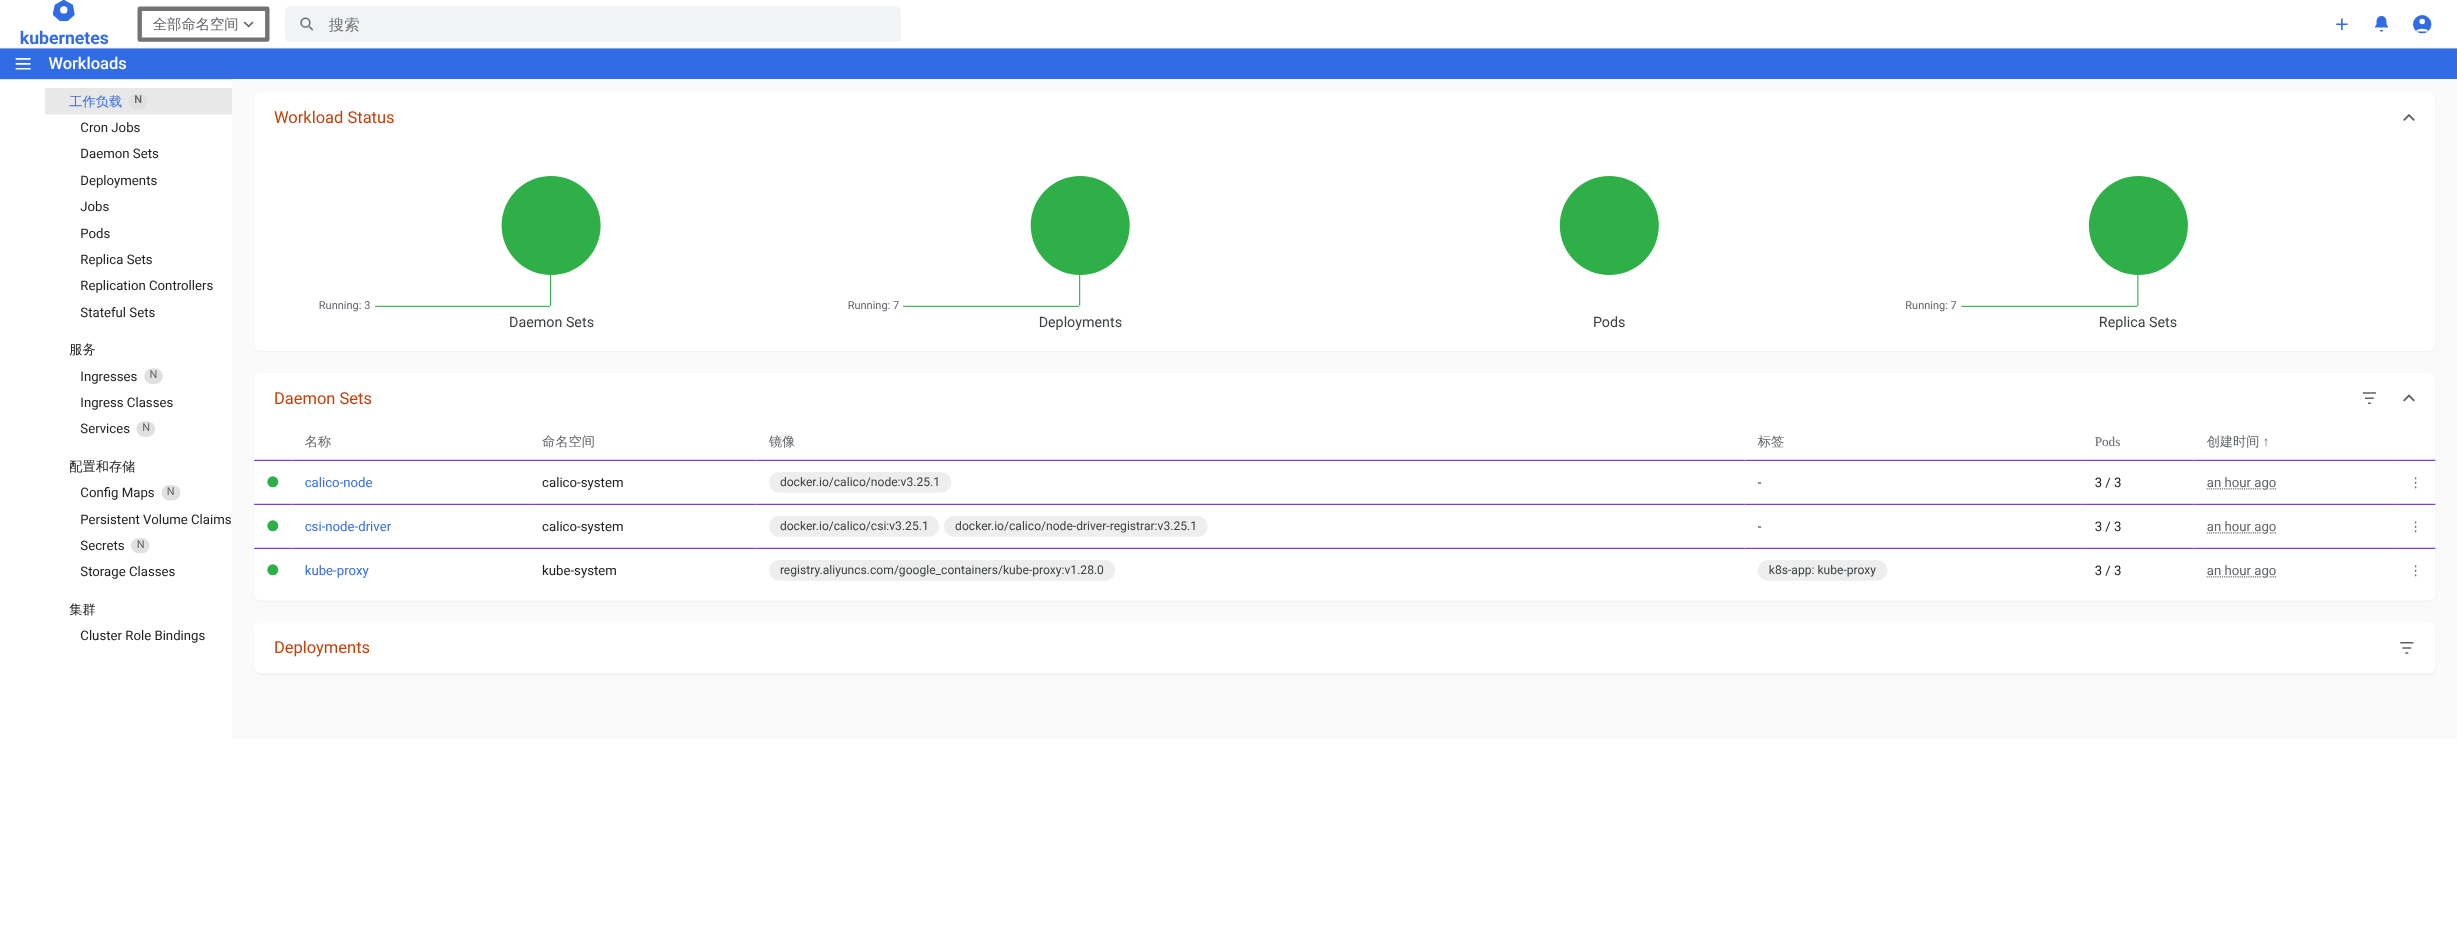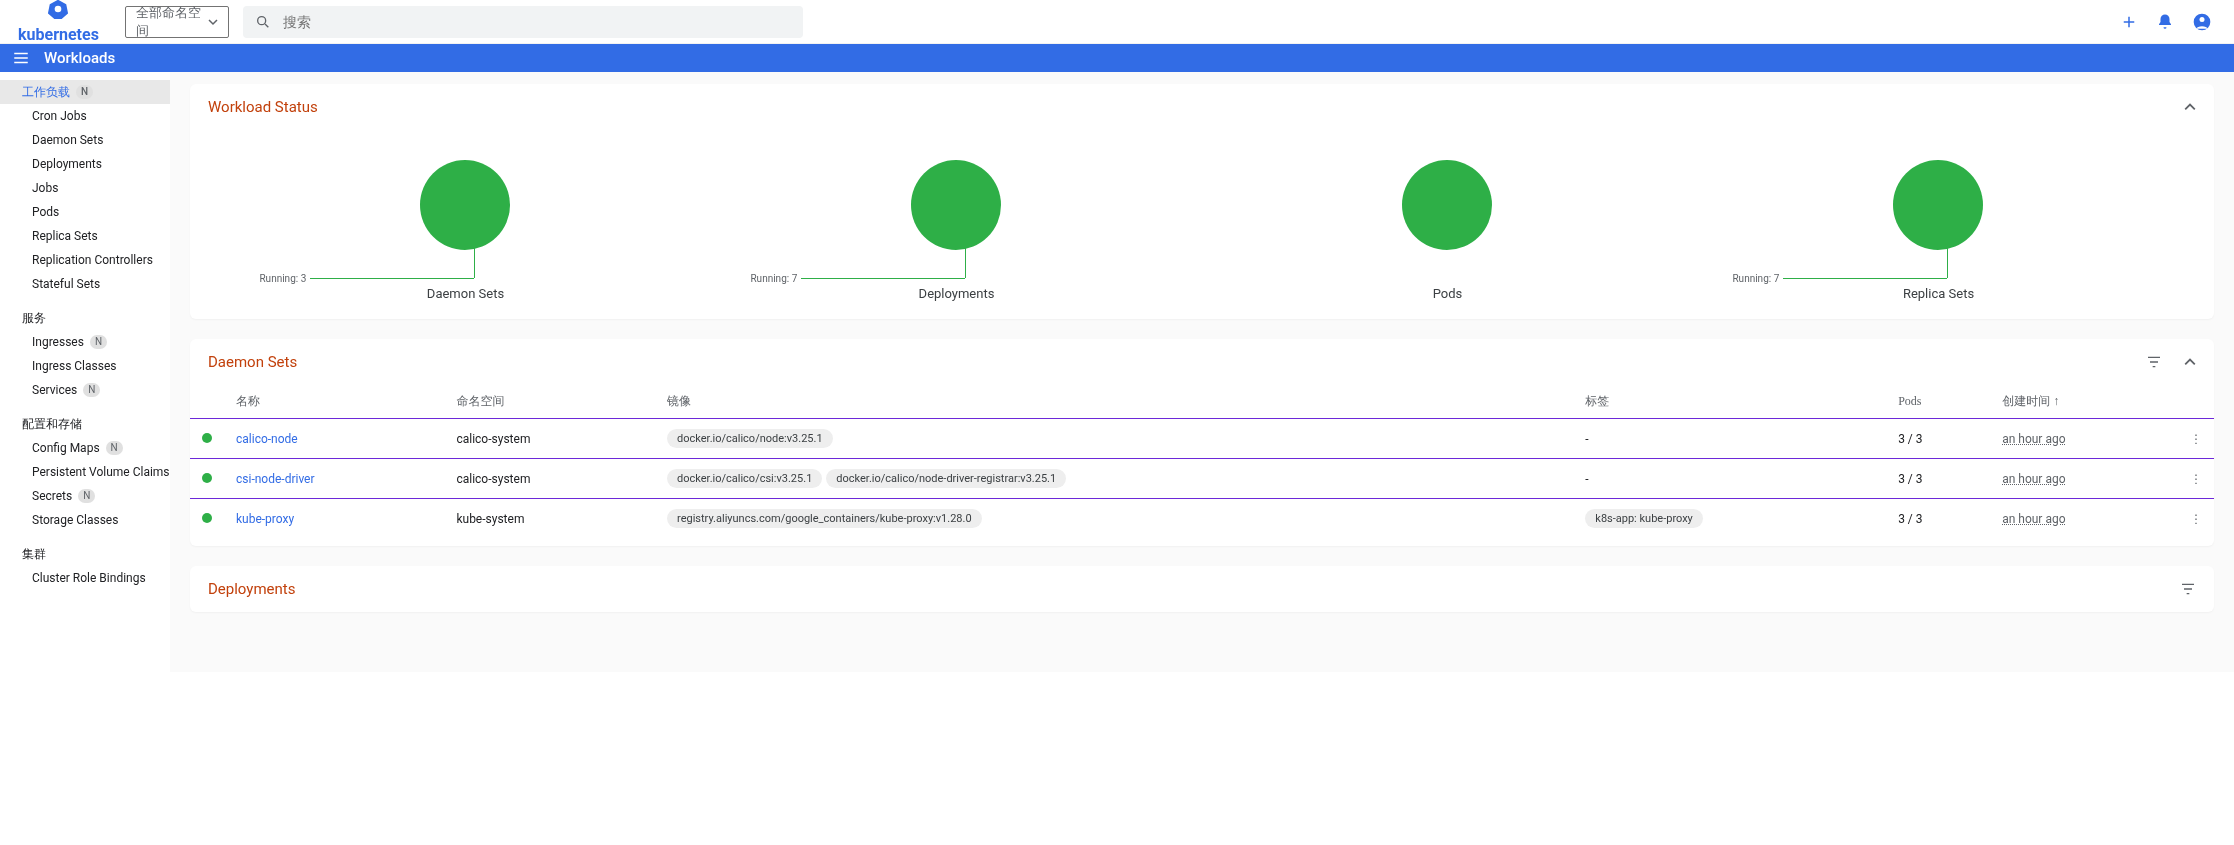--- a/index.html
+++ b/index.html
@@ -2,55 +2,55 @@
 <html><head>
 <meta charset="utf-8">
 <style>
 * { box-sizing: border-box; margin: 0; padding: 0; }
 body { font-family: Roboto, -apple-system, BlinkMacSystemFont, "Segoe UI", Arial, sans-serif; font-size: 13px; color: #202124; background: #fff; }
 
 
 .topbar { height: 44px; display: flex; align-items: center; padding: 0 8px; border-bottom: 1px solid rgba(0,0,0,0.05);}
 .logo { display: flex; align-items: center; gap: 6px; padding: 0 10px; cursor: pointer; flex-direction: column;}
 .logo-text { color: #326ce5; font-weight: 700; font-size: 16px; }
-.ns-select { margin-left: 16px; width: 104px; height: 32px; border:1px solid #737373; border-radius:2px; display:flex; align-items:center; padding:0 10px; justify-content:space-between; color:#5f6368; cursor:pointer;}
+.ns-select { margin-left: 16px; width: 120px; height: 32px; border:4px solid #737373; border-radius:2px; display:flex; align-items:center; padding:0 10px; justify-content:space-between; color:#5f6368; cursor:pointer;}
 .search-wrap { margin-left: 14px; width: 560px; height: 32px; background:#f1f3f4; border-radius:4px; display:flex; align-items:center; padding:0 12px; gap:12px;}
 .search-icon { color:#5f6368; }
 .search-input { border:none; background:transparent; outline:none; flex:1; font-size:14px; color:#5f6368;}
 .top-spacer { flex:1; }
 .top-actions { display:flex; align-items:center; gap:18px; padding-right:14px;}
 .top-actions .ic { color:#326ce5; cursor:pointer; }
 
 
 .bluebar { height:28px; background:#326ce5; color:#fff; display:flex; align-items:center; padding:0 12px; gap:14px;}
 .hamburger { cursor:pointer; }
 .pagetitle { font-weight:500; font-size:15px; }
 
-.body { display:flex; }
+.body { display:flex;padding-left:41px; }
 
 
 .sidebar { width:170px; padding:8px 0; user-select:none;}
 .sb-item, .sb-group { display:flex; align-items:center; height:24px; padding:0 10px 0 22px; font-size:12px; color:#202124; cursor:pointer; white-space:nowrap;}
 .sb-item.sub { padding-left:32px; }
 .sb-item.active { background:#e8e8e8; color:#326ce5; font-weight:500;}
 .nbadge { background:#e0e0e0; color:#5f6368; border-radius:8px; font-size:10px; padding:0 5px; margin-left:6px; line-height:14px; height:14px;}
 
 
 .main { flex:1; background:#fafafa; padding:12px 20px 40px 20px;}
 .card { background:#fff; border-radius:6px; box-shadow:0 1px 2px rgba(0,0,0,0.04); margin-bottom:20px; padding-bottom:8px;}
 .card-head { display:flex; align-items:center; justify-content:space-between; padding:14px 18px;}
 .card-title { font-size:15px; color:#c2410c;}
 .card-actions { display:flex; align-items:center; gap:22px; color:#5f6368;}
 .card-actions > * { cursor:pointer; }
 
 
 .status-row { display:flex; padding:30px 30px 10px 30px; justify-content:space-around;}
 .status-item { display:flex; flex-direction:column; align-items:center; position:relative; width:22%;}
 .circle { width:90px; height:90px; border-radius:50%; background:#2eaf47;}
-.leader { position:absolute; top:88px; left:10px; width:50%; display:flex; align-items:center; color:#5f6368; font-size:10px; justify-content:flex-end; white-space:nowrap;}
+.leader { position:absolute; top:88px; left:0; width:50%; display:flex; align-items:center; color:#5f6368; font-size:10px; justify-content:flex-end; white-space:nowrap;}
 .leader .line { flex:1; height:1px; background:#2eaf47; margin-left:4px;}
 .leader .corner { width:0; height:30px; border-right:1px solid #2eaf47; margin-bottom:30px;}
 .status-label { margin-top:36px; font-size:13px; color:#3c4043;}
 
 
 .table { width:100%; border-collapse:collapse;}
 .table th { text-align:left; color:#5f6368; font-weight:400; font-size:12px; padding:8px 12px;font-family:Liberation Serif, serif;}
 .table td { padding:8px 12px; vertical-align:middle; font-size:12px; border-top:1px solid #6d28d9;}
 .status-dot { width:10px; height:10px; border-radius:50%; background:#2eaf47; display:inline-block;}
 .link { color:#326ce5; cursor:pointer;}

